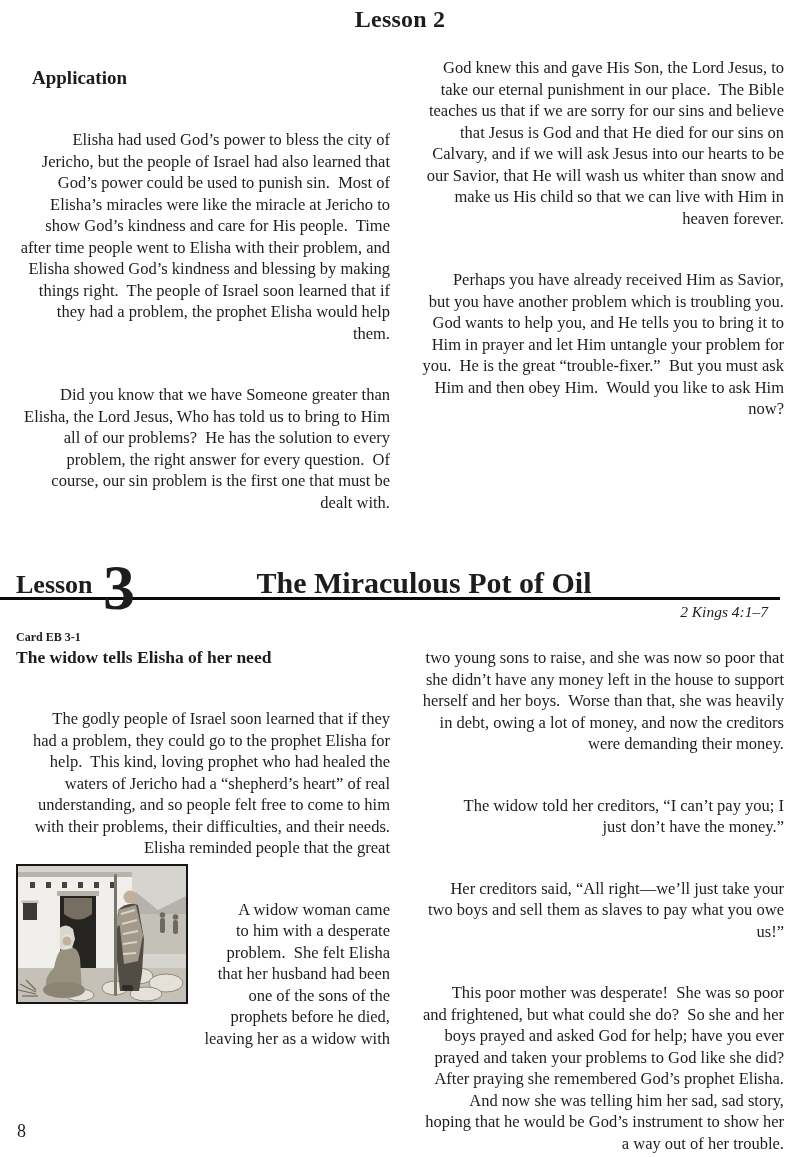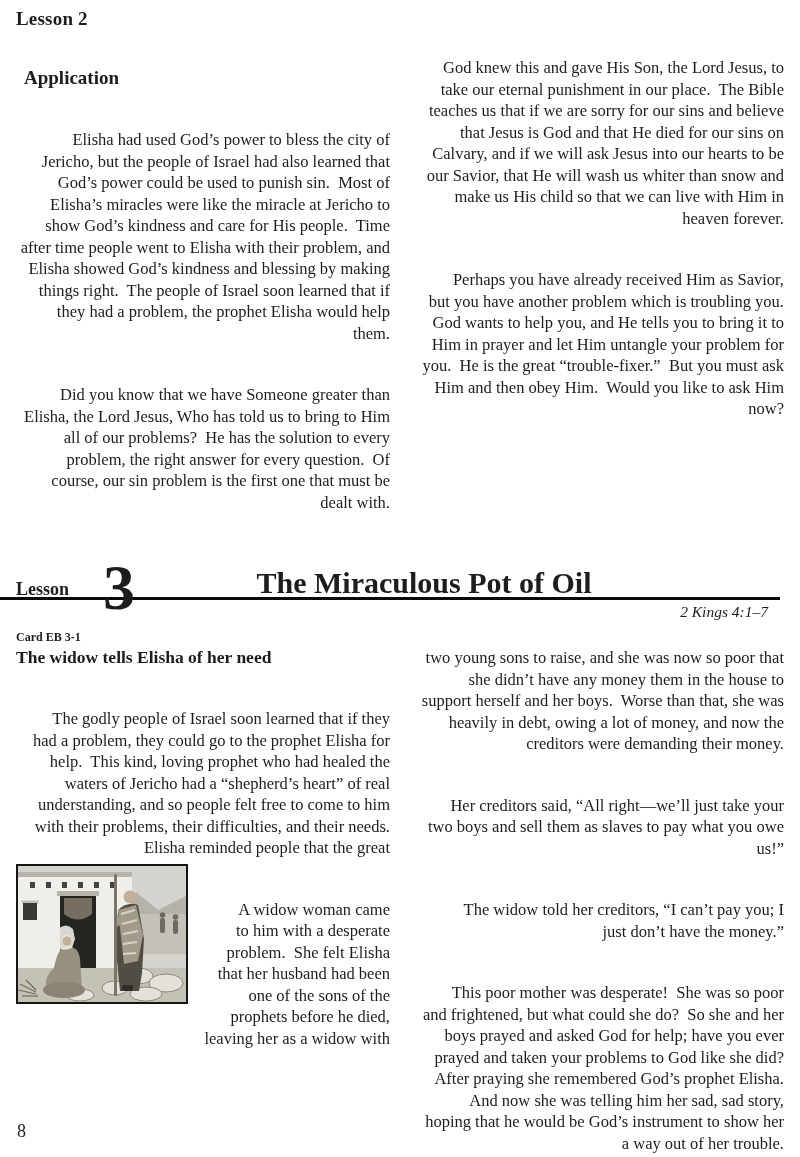--- a/index.html
+++ b/index.html
@@ -8,24 +8,25 @@
     position: relative;
     width: 800px;
     height: 1157px;
     background: #ffffff;
     color: #1d1d1b;
     font-family: "Liberation Serif", "DejaVu Serif", serif;
     overflow: hidden;
   }
   .running-header {
     padding: 8px 16px 0;
-    font-size: 19px;
+    font-size: 24px;
     font-weight: bold;
     line-height: 22px;
     letter-spacing: 0.2px;
+    text-align: center;
   }
   .cols {
     display: flex;
     gap: 30px;
     padding: 0 16px;
     align-items: flex-start;
   }
   .col-l { width: 374px; }
   .col-r { width: 364px; }
   .bodytext p {
@@ -33,34 +34,34 @@
     line-height: 21.5px;
     white-space: pre-wrap;
     text-align: right;
   }
   p.ind { text-indent: 28px; margin-top: 40px; }
   .lesson2 { margin-top: 27px; min-height: 500px; }
   .app-heading {
     font-size: 19px;
     font-weight: bold;
     line-height: 22px;
-    margin: 10px 8px 5px;
+    margin: 10px 16px 5px;
   }
   
   .l3-header { position: relative; height: 43px; }
   .l3-rule {
     position: absolute;
     left: 0; bottom: 0;
     width: 780px; height: 3.5px;
     background: #0a0a0a;
   }
   .l3-lesson-word {
     position: absolute;
     left: 16px; bottom: 2px;
-    font-size: 18px; font-weight: bold; line-height: 1;
+    font-size: 26px; font-weight: bold; line-height: 1;
   }
   .l3-num {
     position: absolute;
     left: 103px; bottom: -20px;
     font-size: 64px; font-weight: bold; line-height: 1;
     z-index: 1;
   }
   .l3-title {
     position: absolute;
     left: 0; bottom: 2px;
@@ -195,22 +196,22 @@
           <circle cx="112" cy="31" r="6.5" fill="#c2b09c"></circle>
           <path d="M105 30 a7 7 0 0 1 14 0 l-1 -4 a7 7 0 0 0 -12 0 z" fill="#e9e6dd"></path>
           <path d="M100 60 q-5 -2 -4 -9 l4 -2 q3 3 3 10 z" fill="#a29a8a"></path>
           <rect x="96" y="8" width="3" height="122" rx="1.5" fill="#7b7468"></rect>
           <rect x="104" y="119" width="11" height="6" rx="2" fill="#2e2c28"></rect>
         </svg>
       </div>
       <p class="ind">A widow woman came to him with a desperate problem.  She felt Elisha that her husband had been one of the sons of the prophets before he died, leaving her as a widow with</p>
     </div>
     <div class="col-r">
-      <p>two young sons to raise, and she was now so poor that she didn’t have any money them in the house to support herself and her boys.  Worse than that, she was heavily in debt, owing a lot of money, and now the creditors were demanding their money.</p>
+      <p>two young sons to raise, and she was now so poor that she didn’t have any money left in the house to support herself and her boys.  Worse than that, she was heavily in debt, owing a lot of money, and now the creditors were demanding their money.</p>
+      <p class="ind">The widow told her creditors, “I can’t pay you; I just don’t have the money.”</p>
       <p class="ind">Her creditors said, “All right—we’ll just take your two boys and sell them as slaves to pay what you owe us!”</p>
-      <p class="ind">The widow told her creditors, “I can’t pay you; I just don’t have the money.”</p>
       <p class="ind">This poor mother was desperate!  She was so poor and frightened, but what could she do?  So she and her boys prayed and asked God for help; have you ever prayed and taken your problems to God like she did?  After praying she remembered God’s prophet Elisha.  And now she was telling him her sad, sad story, hoping that he would be God’s instrument to show her a way out of her trouble.</p>
     </div>
   </section>
 
   <div class="page-number">8</div>
 
 </div>
 
 </body></html>

